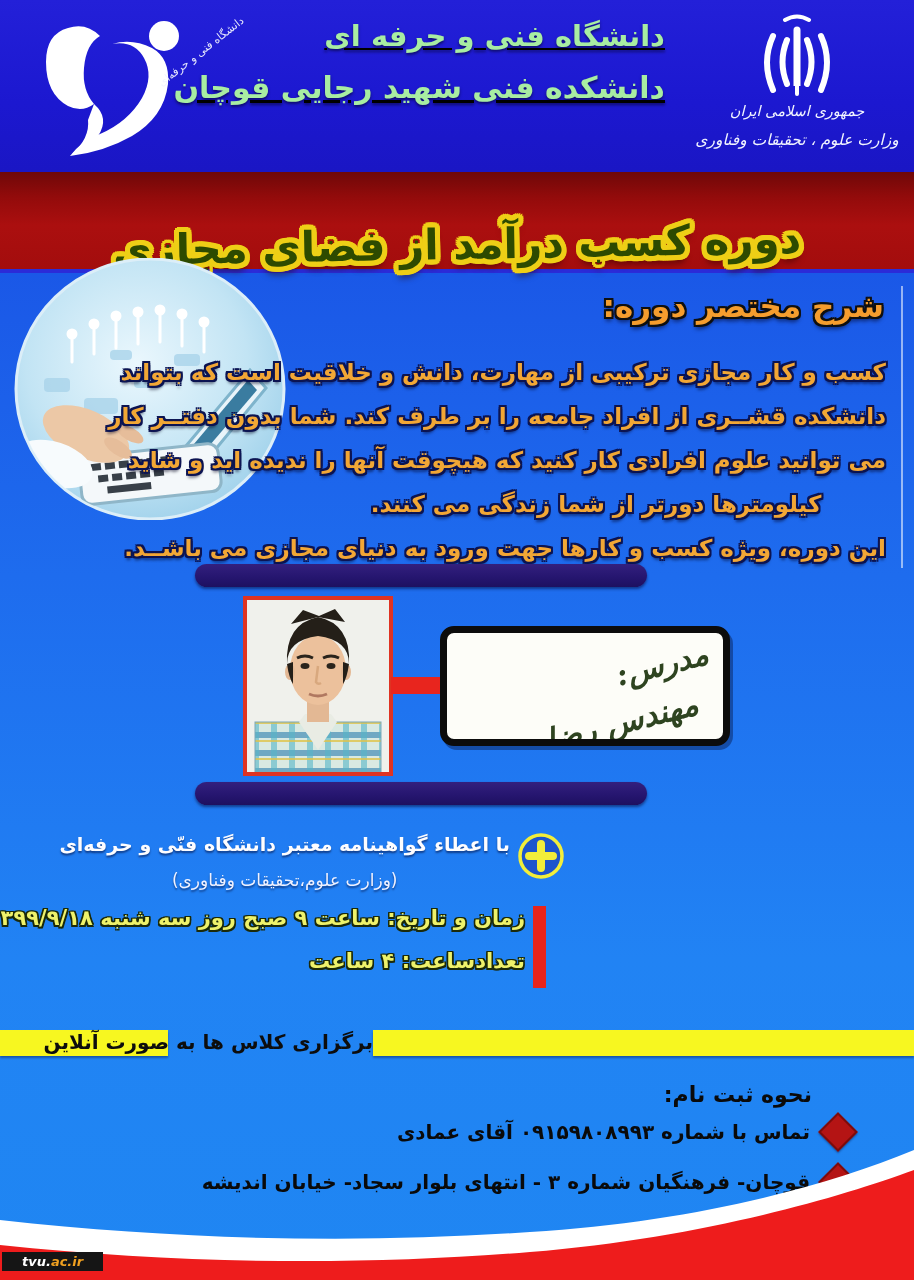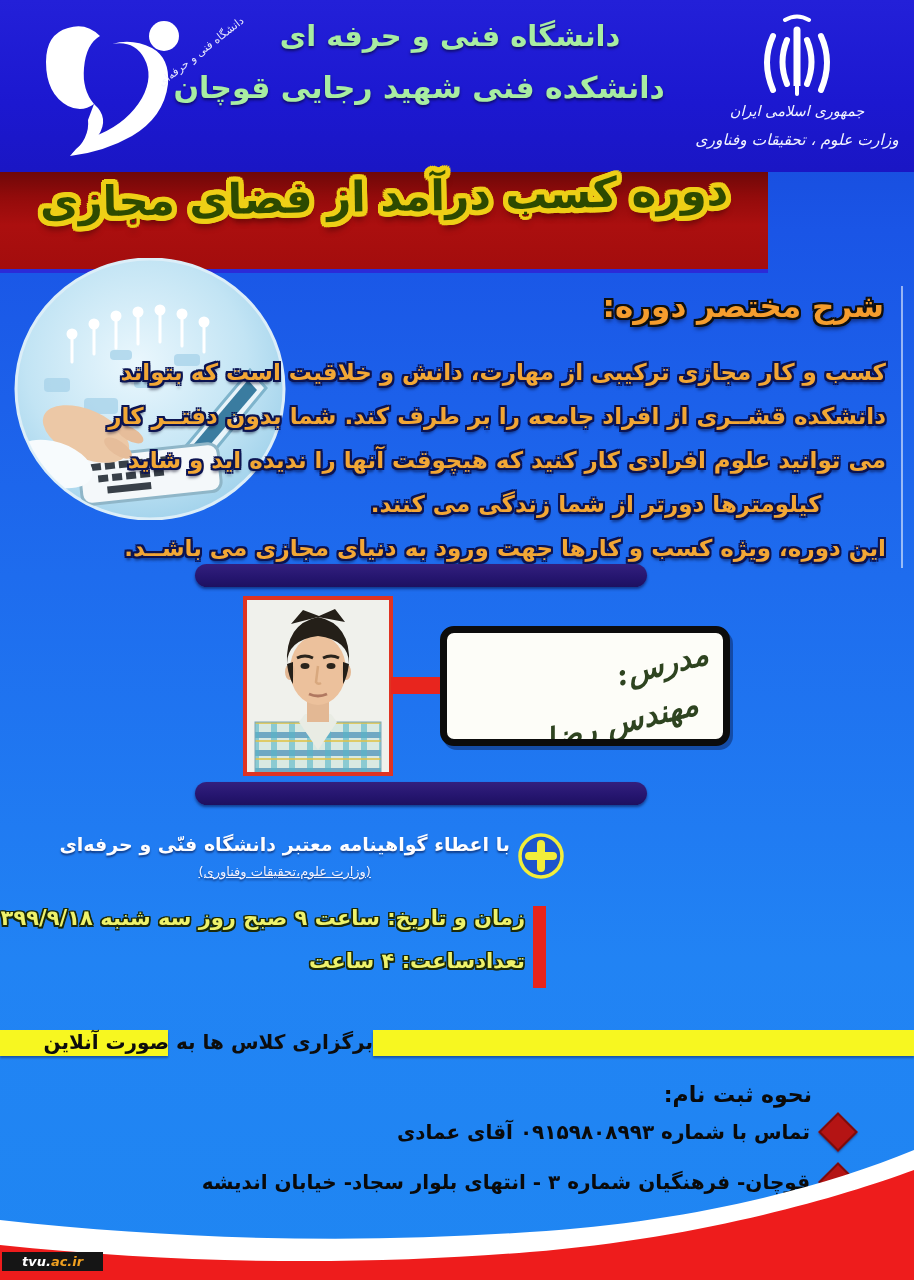--- a/index.html
+++ b/index.html
@@ -4,35 +4,35 @@
 <style>
   html,body{margin:0;padding:0;background:#ffffff;}
   .poster{
     position:relative;width:914px;height:1280px;overflow:hidden;
     font-family:"DejaVu Sans",sans-serif;direction:rtl;
     background:linear-gradient(180deg,#1540d2 0%,#1a55e6 18%,#1e6cee 45%,#2183f4 75%,#1f86f2 100%);
   }
   
   .header{position:absolute;top:0;left:0;width:914px;height:172px;
     background:linear-gradient(180deg,#2320d8 0%,#1c18d0 60%,#1a16c4 100%);}
-  .header-titles{position:absolute;top:22px;left:235px;width:430px;text-align:center;}
+  .header-titles{position:absolute;top:22px;left:235px;width:430px;text-decoration:underline;}
   .header-line{color:#a8eda2;font-weight:bold;font-size:29px;line-height:1.0;white-space:nowrap;
     text-shadow:0 2px 3px rgba(0,0,20,.55);}
   .header-line.l2{margin-top:22px;font-size:30px;}
   .uni-logo{position:absolute;top:10px;left:16px;width:215px;height:158px;}
   .uni-logo-caption{position:absolute;left:128px;top:78px;width:120px;color:#f2f4ff;font-size:11px;
     transform:rotate(-38deg);transform-origin:left top;letter-spacing:1px;opacity:.95;white-space:nowrap;}
   .emblem{position:absolute;top:12px;left:688px;width:218px;text-align:center;}
   .emblem-text{color:#f2f5ff;font-size:14.5px;line-height:1.1;white-space:nowrap;
     font-family:"DejaVu Serif",serif;font-style:italic;}
   .emblem-text.t2{font-size:15.5px;margin-top:12px;}
   
-  .band{position:absolute;top:172px;left:0;width:768px;height:101px;
+  .band{position:absolute;top:172px;left:0;width:914px;height:101px;
     background:linear-gradient(180deg,#6f0808 0%,#930b0b 26%,#ab0f0f 55%,#a30d0d 100%);
-    border-bottom:4px solid #2b2bd8;box-sizing:border-box;display:flex;align-items:flex-start;justify-content:center;}
+    border-bottom:4px solid #2b2bd8;box-sizing:border-box;display:flex;align-items:flex-end;justify-content:center;}
   .band-title{font-size:42px;font-weight:bold;color:#2d4a00;white-space:nowrap;transform:rotate(-1deg);
     text-shadow:
       5px 0 0 #eecf16,-5px 0 0 #eecf16,0 5px 0 #eecf16,0 -5px 0 #eecf16,
       4px 4px 0 #eecf16,-4px 4px 0 #eecf16,4px -4px 0 #eecf16,-4px -4px 0 #eecf16,
       5px 2px 0 #eecf16,-5px 2px 0 #eecf16,5px -2px 0 #eecf16,-5px -2px 0 #eecf16,
       2px 5px 0 #eecf16,-2px 5px 0 #eecf16,2px -5px 0 #eecf16,-2px -5px 0 #eecf16,
       0 8px 6px rgba(40,0,0,.55);}
   
   .circle-img{position:absolute;top:258px;left:14px;width:272px;height:262px;}
   
@@ -57,21 +57,21 @@
   .instr-box{position:absolute;top:626px;left:440px;width:290px;height:120px;background:#fdfdf8;
     border:7px solid #0c0c0c;border-radius:14px;box-sizing:border-box;box-shadow:3px 4px 0 rgba(0,0,30,.35);overflow:hidden;}
   .instr-label{position:absolute;top:14px;right:14px;font-family:"DejaVu Serif",serif;font-style:italic;
     font-weight:bold;font-size:30px;color:#2e4420;transform:rotate(-14deg);white-space:nowrap;}
   .instr-name{position:absolute;top:52px;right:26px;font-family:"DejaVu Serif",serif;font-style:italic;
     font-weight:bold;font-size:31px;color:#2e4420;transform:rotate(-14deg);transform-origin:right center;white-space:nowrap;}
   
   .cert-icon{position:absolute;top:831px;left:516px;width:50px;height:50px;}
   .cert-text{position:absolute;top:833px;right:404px;text-align:center;}
   .cert-l1{color:#fdfdff;font-size:19px;font-weight:bold;white-space:nowrap;text-shadow:0 2px 2px rgba(0,0,40,.5);}
-  .cert-l2{color:#f0f2ff;font-size:13px;margin-top:9px;white-space:nowrap;text-shadow:0 2px 2px rgba(0,0,40,.5);text-decoration:underline;}
+  .cert-l2{color:#f0f2ff;font-size:17px;margin-top:15px;white-space:nowrap;text-shadow:0 2px 2px rgba(0,0,40,.5);}
   
   .sched-bar{position:absolute;top:906px;left:533px;width:13px;height:82px;background:#e8241c;}
   .sched{position:absolute;top:908px;right:389px;text-align:right;}
   .sched-line{color:#eef26b;font-size:21px;font-weight:bold;white-space:nowrap;line-height:1;
     text-shadow:1.5px 0 0 #1c2a08,-1.5px 0 0 #1c2a08,0 1.5px 0 #1c2a08,0 -1.5px 0 #1c2a08,
       1.5px 1.5px 0 #1c2a08,-1.5px 1.5px 0 #1c2a08,1.5px -1.5px 0 #1c2a08,-1.5px -1.5px 0 #1c2a08;}
   .sched-line.s2{margin-top:22px;}
   
   .yellow-bar{position:absolute;top:1030px;height:26px;background:#f7f720;box-shadow:0 2px 2px rgba(0,0,40,.35);}
   .yellow-bar.left{left:0;width:168px;}

